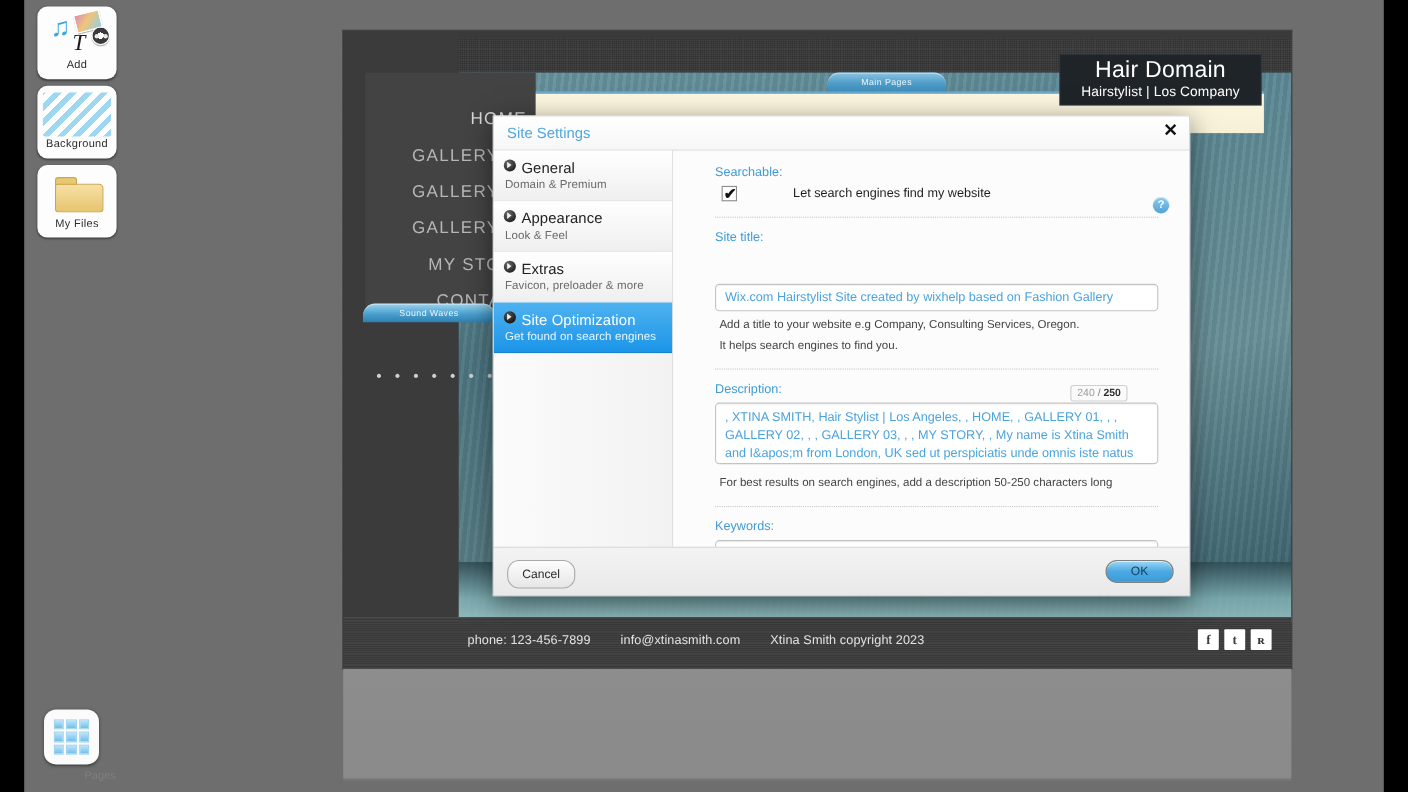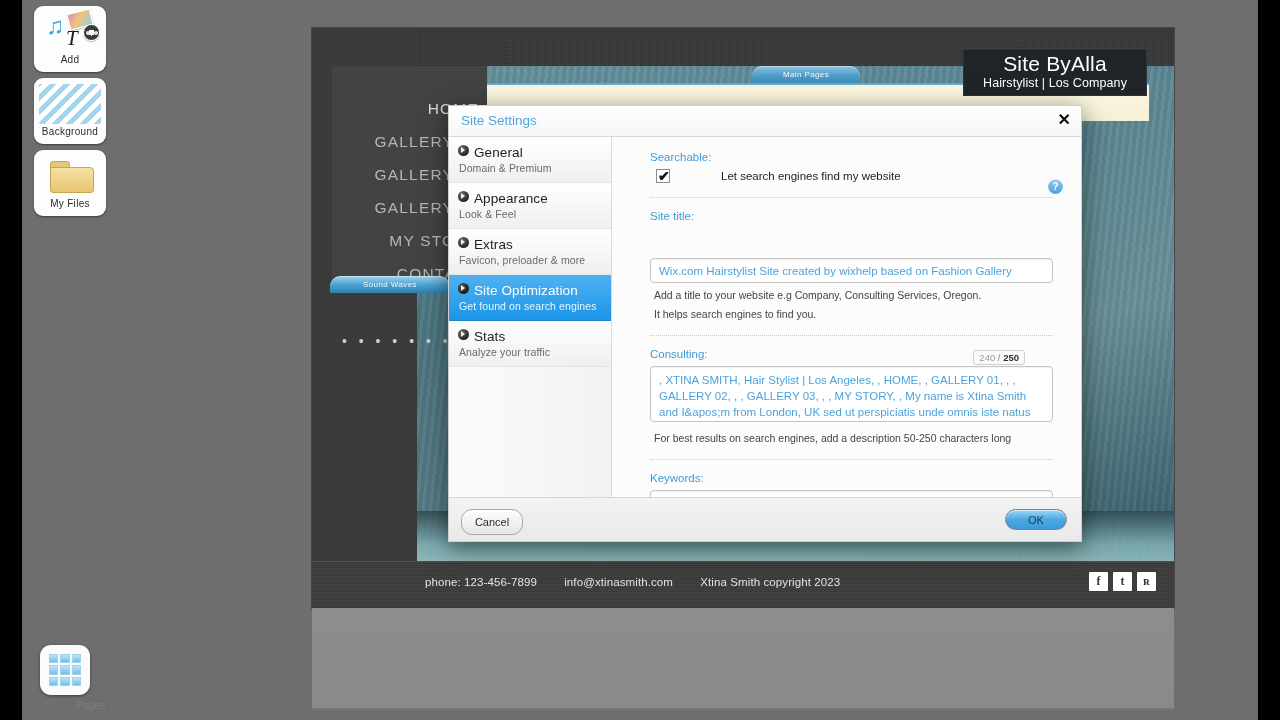--- a/index.html
+++ b/index.html
@@ -406,21 +406,21 @@
         </ul>
       </div>
 
       <div class="cream-panel"></div>
 
       <div class="tab-chip" id="chip-main">Main Pages</div>
       <div class="tab-chip" id="chip-sound">Sound Waves</div>
       <div class="dots">• • • • • • • •</div>
 
       <div class="logo-box">
-        <span class="logo-title">Site ByAlla</span>
+        <span class="logo-title">Hair Domain</span>
         <span class="logo-sub">Hairstylist | Los Company</span>
       </div>
 
       <div class="site-footer">
         <div class="footer-text">
           <span>phone: 123-456-7899</span>
           <span>info@xtinasmith.com</span>
           <span>Xtina Smith copyright 2023</span>
         </div>
         <div class="social">
@@ -469,27 +469,20 @@
           </div>
 
           <div class="nav-item sel">
             <div class="ni-row">
                 <span class="ni-icon"></span>
               <span class="ni-title">Site Optimization</span>
               </div>
             <div class="ni-sub">Get found on search engines</div>
           </div>
 
-          <div class="nav-item">
-            <div class="ni-row">
-                <span class="ni-icon"></span>
-              <span class="ni-title">Stats</span>
-              </div>
-            <div class="ni-sub">Analyze your traffic</div>
-          </div>
 
         </div>
 
         <div class="panel">
 
           <div class="help-icon">?</div>
 
           <div class="fld">
             <div class="fld-label">Searchable:</div>
             <div class="check-row">
@@ -503,21 +496,21 @@
           <div class="fld">
             <div class="fld-label">Site title:</div>
             <input class="text-input" type="text" value="Wix.com Hairstylist Site created by wixhelp based on Fashion Gallery" style="">
             <div class="hint">Add a title to your website e.g Company, Consulting Services, Oregon.</div>
             <div class="hint">It helps search engines to find you.</div>
           </div>
 
           <div class="divider"></div>
 
           <div class="fld">
-            <div class="fld-label">Consulting:</div>
+            <div class="fld-label">Description:</div>
             <div class="counter">
               <span class="cur">240</span>
               <span>/</span>
               <b>250</b>
             </div>
             <textarea class="text-area" placeholder="Add a description" style="">, XTINA SMITH, Hair Stylist | Los Angeles, , HOME, , GALLERY 01, , , GALLERY 02, , , GALLERY 03, , , MY STORY, , My name is Xtina Smith and I&amp;apos;m from London, UK sed ut perspiciatis unde omnis iste natus error</textarea>
             <div class="hint">For best results on search engines, add a description 50-250 characters long</div>
           </div>
 
           <div class="divider"></div>

